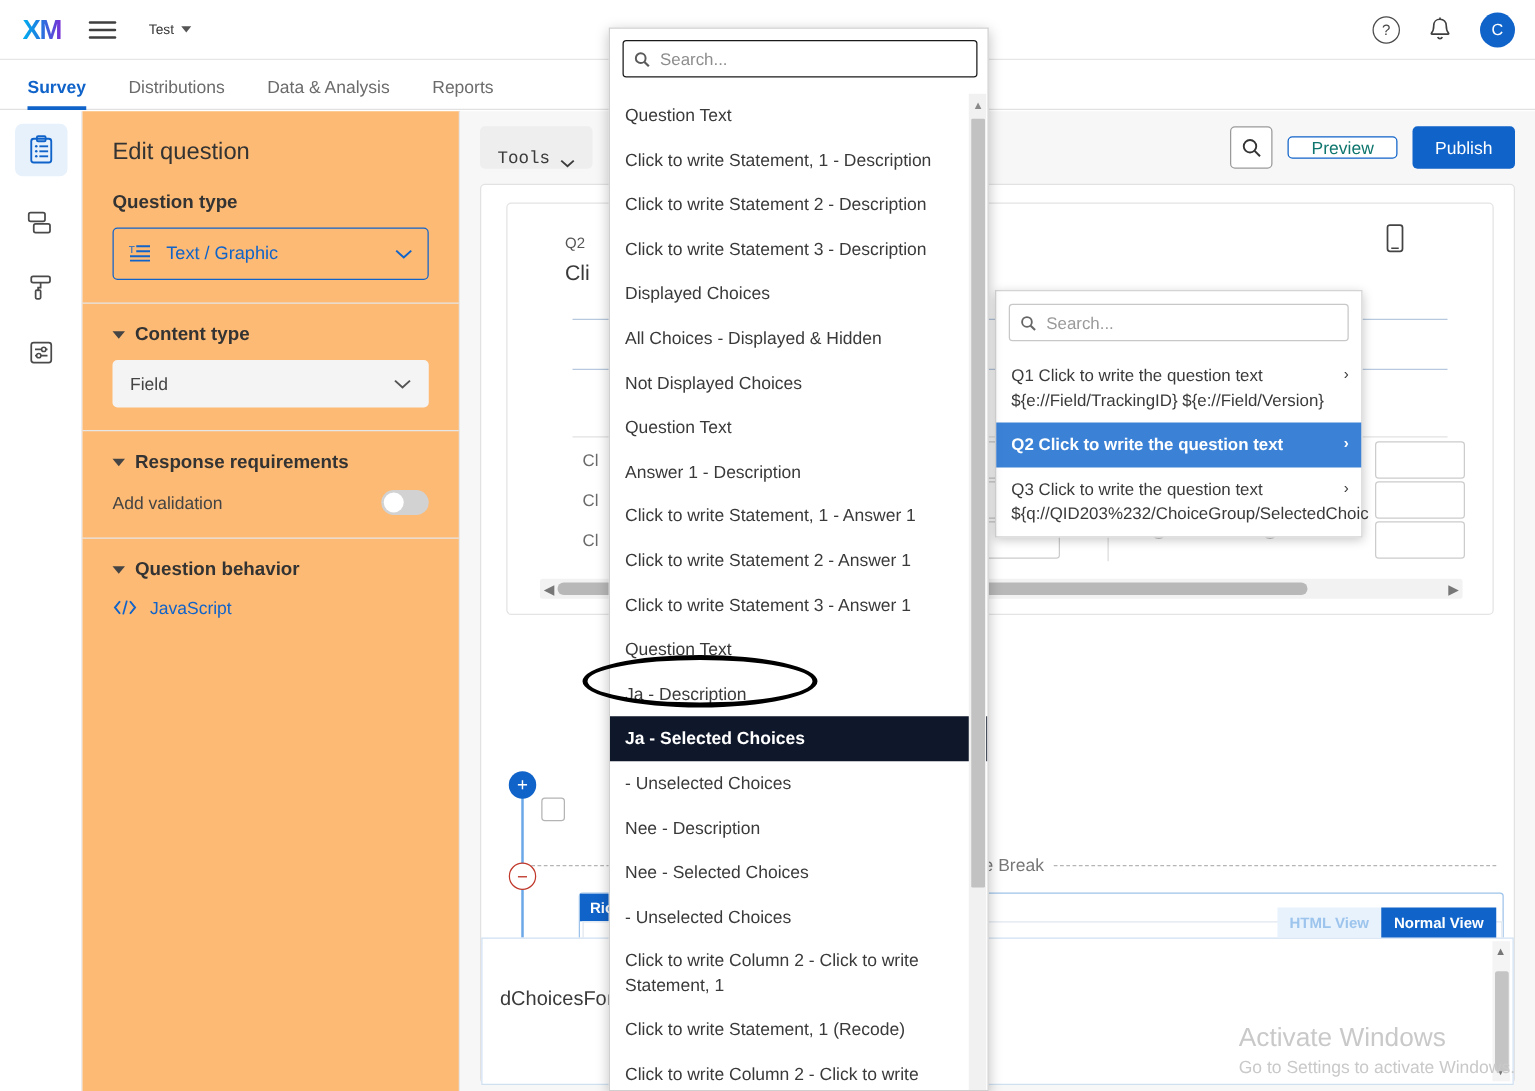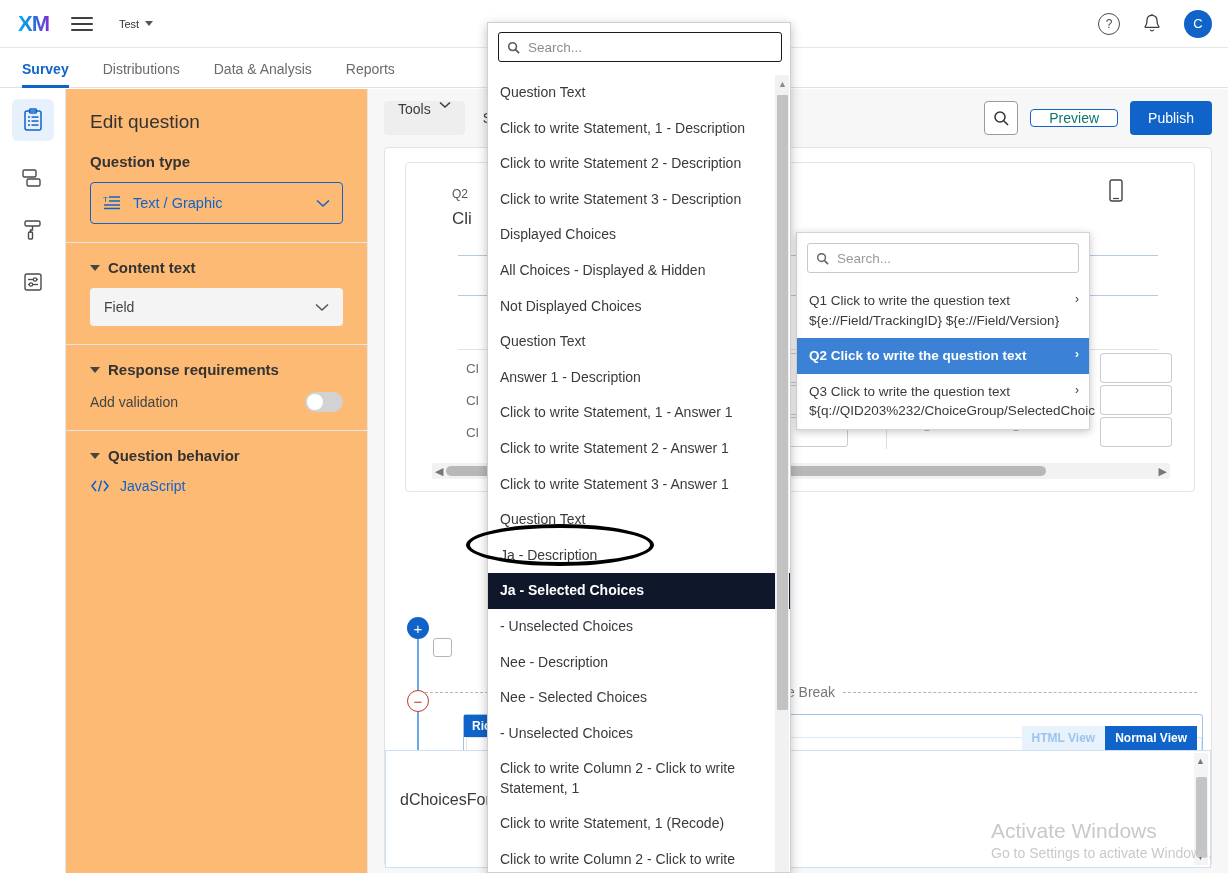--- a/index.html
+++ b/index.html
@@ -77,21 +77,21 @@
   .rowline { display:flex; align-items:center; padding:14px 24px 0 24px; }
   .rowline .lbl { font-size:14px; color:#444; }
   .toggle { margin-left:auto; width:38px;height:20px;border-radius:10px;background:#d2d2d2;position:relative;cursor:pointer; }
   .toggle i { position:absolute; top:2px; left:2px; width:16px;height:16px;border-radius:50%;background:#fff; }
   .jslink { display:flex; align-items:center; gap:10px; padding:14px 24px 0 24px; color:#1063c9; font-size:14px; cursor:pointer; }
 
   
   .canvas { position:absolute; top:89px; left:368px; width:860px; height:784px; background:#f7f7f7; }
   .ctoolbar { height:58px; display:flex; align-items:center; padding:0 16px; }
   .tool-btn { background:#eeeeee; border-radius:4px; height:34px; padding:0 14px; display:flex;
-      align-items:flex-start; gap:8px; font-size:14px; color:#3b3b3b; cursor:pointer; }
+      align-items:flex-end; gap:8px; font-size:14px; color:#3b3b3b; cursor:pointer;font-family:Liberation Mono, monospace; }
   .tool-text { margin-left:18px; font-size:14px; color:#3b3b3b; cursor:pointer; }
   .ctoolbar-right { margin-left:auto; display:flex; align-items:center; gap:12px; }
   .sq-btn { width:34px;height:34px;border:1px solid #9a9a9a;border-radius:4px;display:flex;
       align-items:center;justify-content:center;cursor:pointer;background:#fff; }
   .outline-btn { height:18px; padding:0 18px; border:1px solid #1063c9; border-radius:4px;
       color:#0f766e; font-size:14px; display:flex;align-items:center; background:#fff; cursor:pointer; }
   .primary-btn { height:34px; padding:0 18px; border-radius:4px; background:#1063c9;
       color:#fff; font-size:14px; display:flex;align-items:center; cursor:pointer; }
 
   
@@ -258,21 +258,21 @@
       </svg>
       <span>Text / Graphic</span>
       <svg class="chev" width="14" height="9" viewBox="0 0 14 9">
         <path d="M1 1.5L7 7l6-5.5" fill="none" stroke="#1063c9" stroke-width="1.6"></path>
         </svg>
     </div>
     <div class="divider"></div>
 
     <div class="section-head">
       <span class="tri"></span>
-      <span>Content text</span>
+      <span>Content type</span>
     </div>
     <div class="select-grey">
       <span>Field</span>
       <svg class="chev" width="14" height="9" viewBox="0 0 14 9">
         <path d="M1 1.5L7 7l6-5.5" fill="none" stroke="#555" stroke-width="1.6"></path>
         </svg>
     </div>
     <div class="divider"></div>
 
     <div class="section-head">

